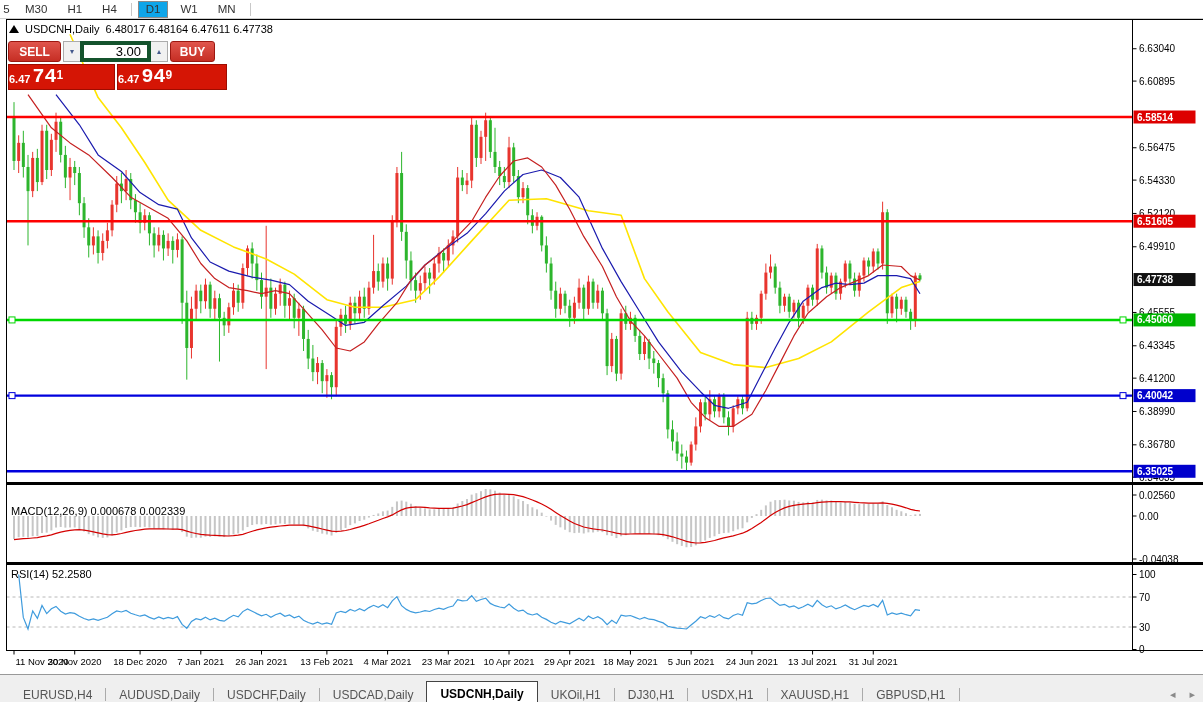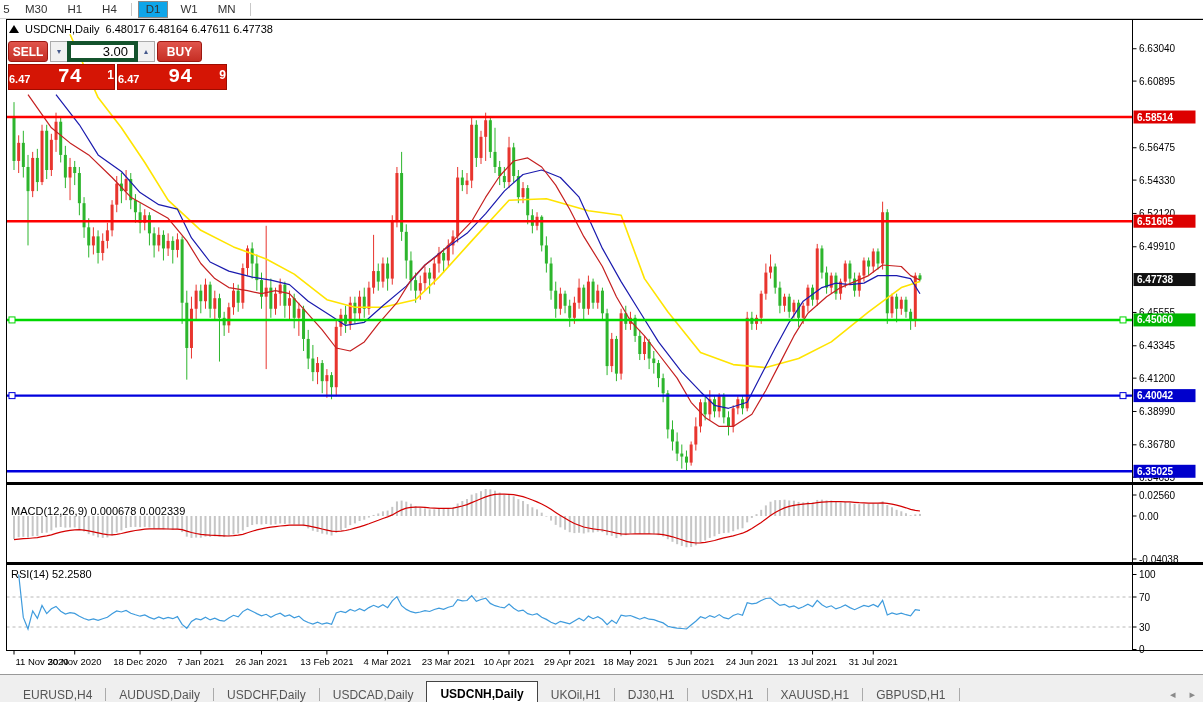--- a/index.html
+++ b/index.html
@@ -25,31 +25,31 @@
     align-items:center; gap:6px; font-size:11px; color:#000; white-space:nowrap; }
   .collapse-arrow { width:0; height:0; border-left:5px solid transparent;
     border-right:5px solid transparent; border-bottom:8px solid #000; display:inline-block; cursor:pointer; }
 
   
   .trade-panel { position:absolute; left:8px; top:22px; width:220px; }
   .tp-row1 { display:flex; align-items:stretch; height:21px; }
   .sellbtn,.buybtn { border:1px solid #9c1710; border-radius:3px; color:#fff;
     font-family:"Liberation Sans",sans-serif; font-size:12px; font-weight:bold;
     background:linear-gradient(#e0554c,#c62e24); cursor:pointer; }
-  .sellbtn { width:40px; }
+  .sellbtn { width:53px; }
   .buybtn  { width:45px; margin-left:2px; }
   .spin { width:17px; background:#f1f1f1; border:1px solid #ababab; cursor:pointer;
     font-size:8px; color:#44598c; padding:0; }
   .spin.dn { margin-left:2px; border-right:none; }
   .lot { width:71px; border:4px solid #14532d; text-align:right; font-size:13px;
     padding-right:6px; color:#000; font-family:"Liberation Sans",sans-serif; }
   .spin.up { border-left:none; }
   .tp-row2 { display:flex; margin-top:2px; }
   .pricebox { height:26px; background:#d51505; border:1px solid #9e0c00; color:#fff;
-    display:flex; align-items:center; justify-content:space-between; cursor:pointer; }
+    display:flex; align-items:center; justify-content:flex-start; cursor:pointer; }
   .pricebox.sell { width:107px; }
   .pricebox.buy  { width:110px; margin-left:2px; }
   .psmall { font-size:11px; font-weight:bold; align-self:flex-end; margin-bottom:4px; }
   .pbig   { font-size:20px; font-weight:bold; line-height:28px; margin-left:2px;font-family:Liberation Mono, monospace; }
   .psup   { font-size:12px; font-weight:bold; align-self:flex-start; margin-top:3px; }
 
   .ind-label { position:absolute; left:11px; font-size:11px; color:#000; white-space:nowrap; }
 
   
   .tabbar { position:absolute; left:0; top:674px; width:1203px; height:40px;

